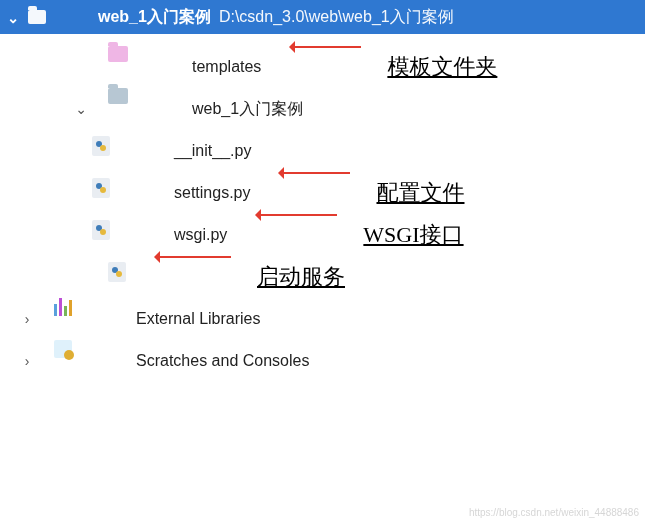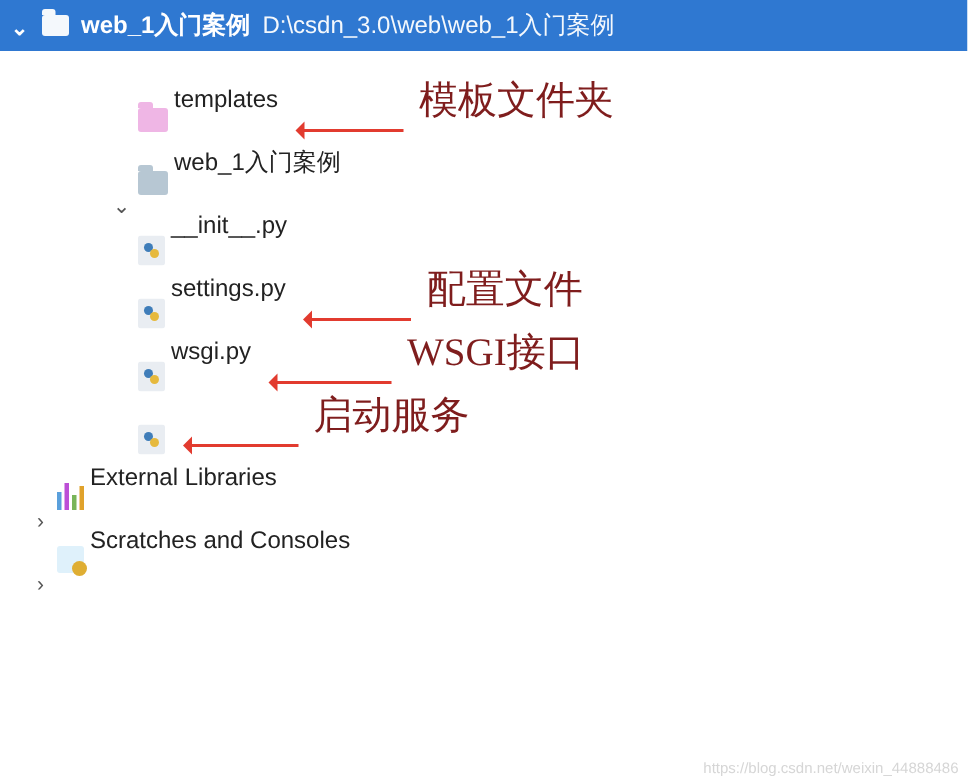--- a/index.html
+++ b/index.html
@@ -45,24 +45,24 @@
       opacity: .95;
       white-space: nowrap;
     }
     .tree {
       padding-top: 12px;
       position: relative;
       color: #222;
     }
     .row {
       display: flex;
-      align-items: flex-end;
+      align-items: flex-start;
       height: 42px;
       line-height: 42px;
-      gap: 4px;
+      gap: 20px;
       white-space: nowrap;
       position: relative;
     }
     .chev {
       width: 14px;
       height: 14px;
       display: inline-block;
       color: #555;
       font-size: 14px;
       text-align: center;
@@ -113,26 +113,27 @@
     .libs-icon span:nth-child(4){height:16px;background:#e0a22b;}
     .scratch-icon {
       width:18px; height:18px; position:relative;
       background:#dff1fb; border-radius:2px;
     }
     .scratch-icon::after{
       content:''; position:absolute; right:-2px; bottom:-2px;
       width:10px; height:10px; background:#dfae33;
       border-radius:50%;
     }
-    .label { color:#222; }
+    .label { color:#222;margin-left:44px; }
     .annot {
-      color: #7f1d1d;
+      color: #000000;
       font-family: "SimSun", "Songti SC", serif;
-      font-size: 26px;
+      font-size: 22px;
       white-space: nowrap;
+      text-decoration: underline;
     }
     .arrow {
       position: relative;
       color:#e23b2f;
       margin: 0 6px 0 10px;
       display:inline-block;
       width:70px; height:2px; background:#e23b2f;
     }
     .arrow::before{
       content:''; position:absolute; left:-2px; top:-5px;

